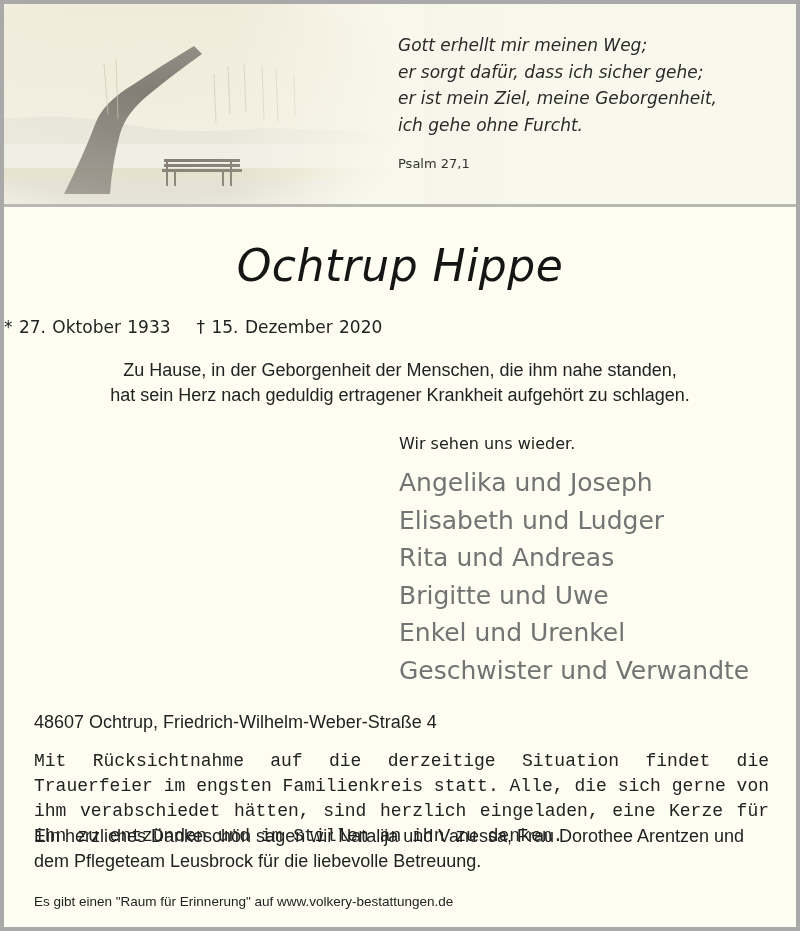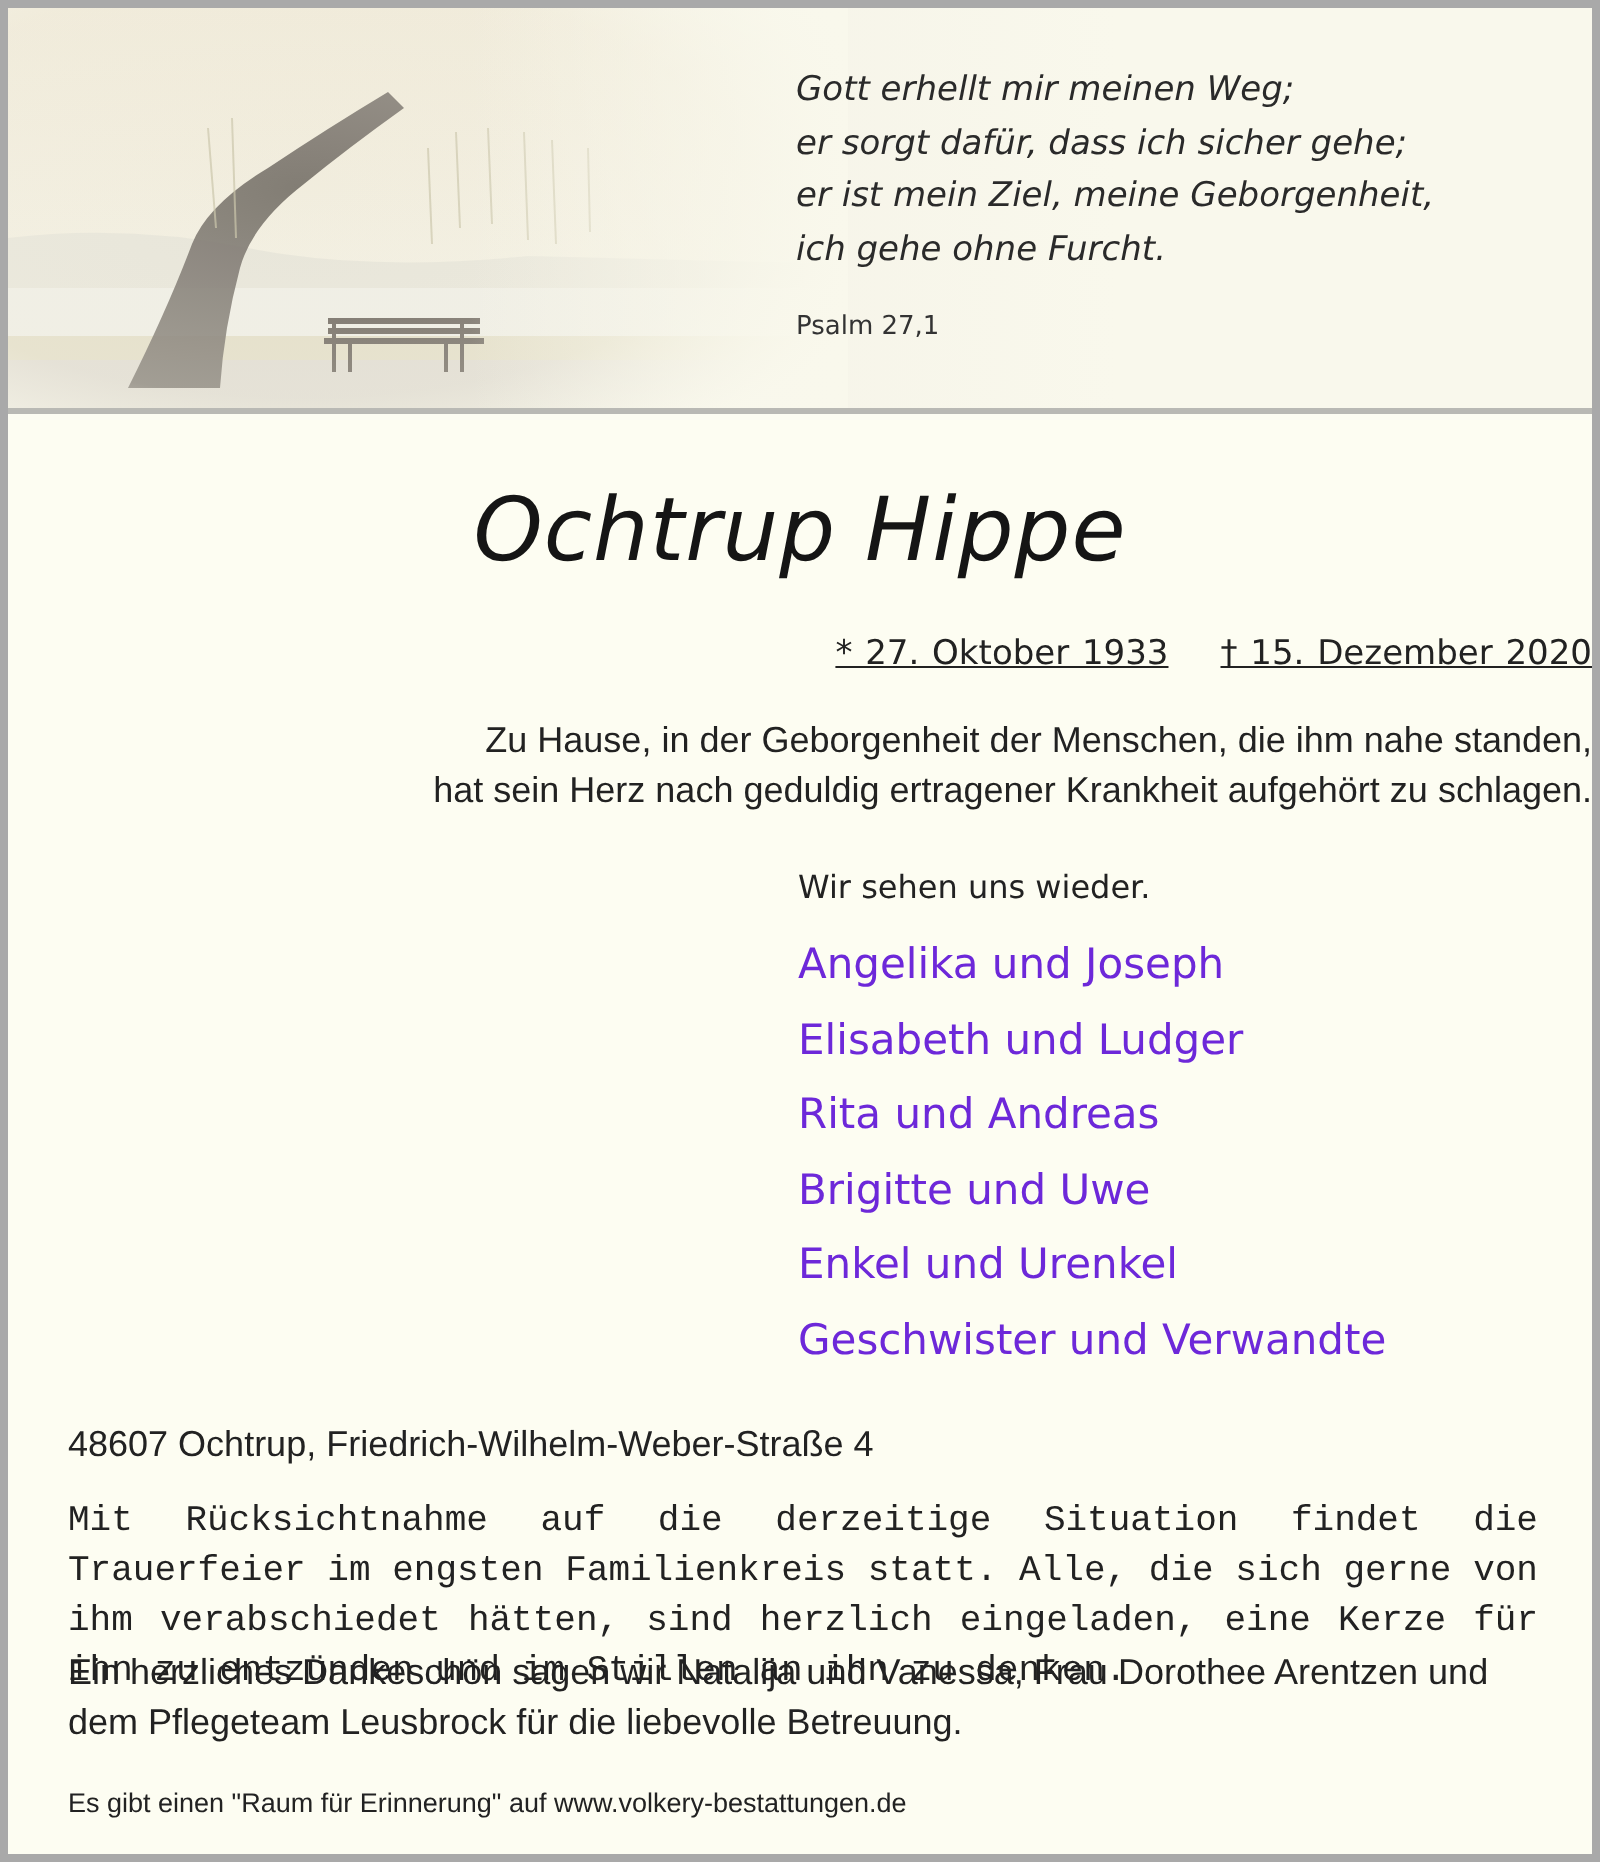--- a/index.html
+++ b/index.html
@@ -32,36 +32,36 @@
       font-family: "DejaVu Sans", sans-serif; font-size: 13px; color: #333;
     }
     .name {
       position: absolute; left: 0; width: 792px; top: 236px;
       text-align: center;
       font-family: "DejaVu Sans", sans-serif; font-style: italic;
       font-size: 44px; color: #151515; letter-spacing: 0.5px;
     }
     .dates {
       position: absolute; left: 0; width: 792px; top: 313px;
-      text-align: right; font-family: "DejaVu Sans", sans-serif;
-      font-size: 17px; color: #222; word-spacing: 1px; text-decoration: underline;
+      text-align: left; font-family: "DejaVu Sans", sans-serif;
+      font-size: 17px; color: #222; word-spacing: 1px;
     }
     .dates span + span { margin-left: 26px; }
     .intro {
       position: absolute; left: 0; width: 792px; top: 354px;
-      text-align: right; font-family: "Liberation Sans", sans-serif;
+      text-align: center; font-family: "Liberation Sans", sans-serif;
       font-size: 18px; line-height: 25px; color: #222;
     }
     .signoff {
       position: absolute; left: 395px; top: 430px;
       font-family: "DejaVu Sans", sans-serif; font-size: 16px; color: #222;
     }
     .family {
       position: absolute; left: 395px; top: 460px;
-      font-family: "DejaVu Sans", sans-serif; font-size: 21px; color: #6d28d9;
+      font-family: "DejaVu Sans", sans-serif; font-size: 25px; color: #737373;
       line-height: 37.5px;
     }
     .family div { white-space: nowrap; }
     .address {
       position: absolute; left: 30px; top: 708px;
       font-family: "Liberation Sans", sans-serif; font-size: 18px; color: #222;
     }
     .notice {
       position: absolute; left: 30px; width: 735px; top: 745px;
       font-family: Liberation Mono, monospace; font-size: 18px; line-height: 25px;

